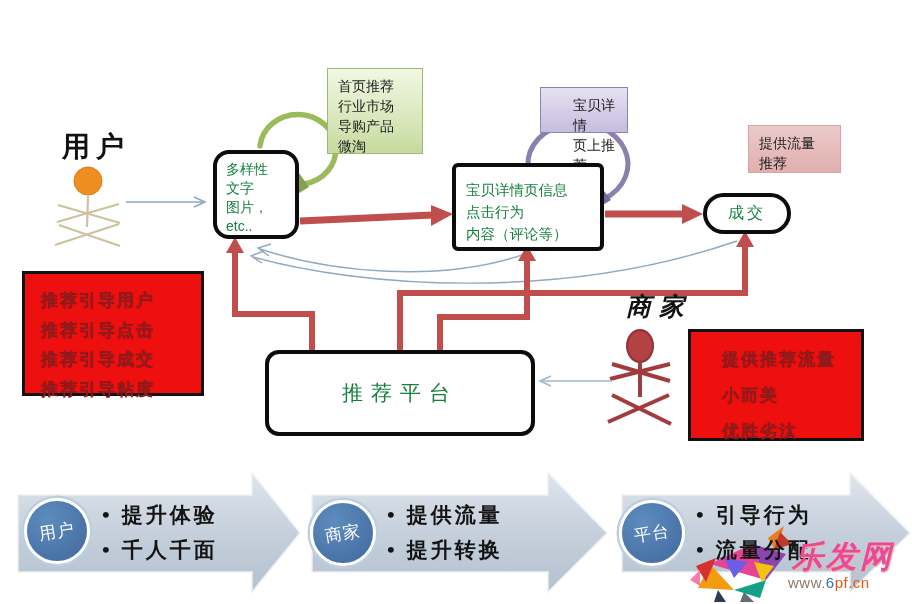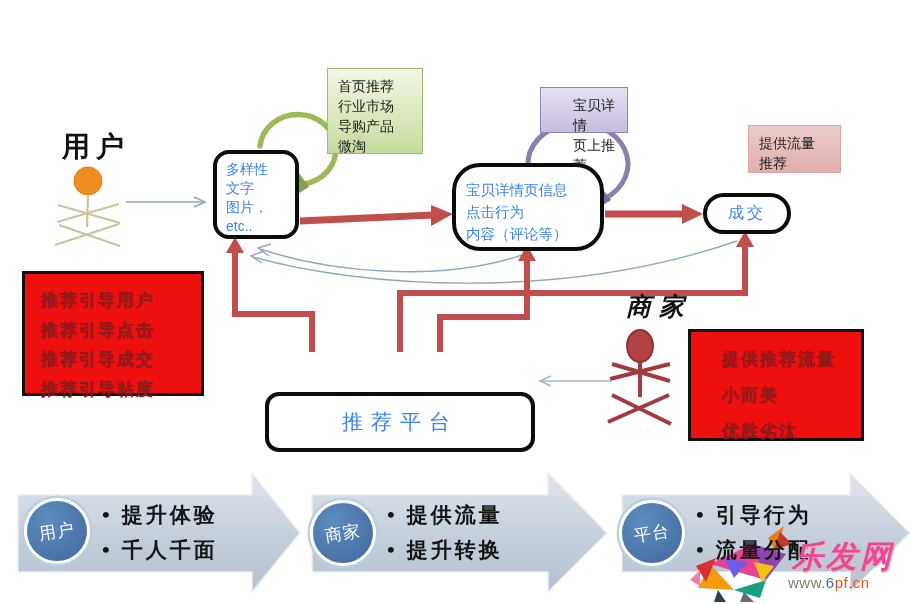--- a/index.html
+++ b/index.html
@@ -4,29 +4,29 @@
 <style>
   html,body{margin:0;padding:0;background:#fff;}
   .canvas{
     position:relative;width:912px;height:604px;background:#ffffff;
     font-family:"Liberation Sans","DejaVu Sans",sans-serif;overflow:hidden;
   }
   .layer{position:absolute;left:0;top:0;}
   
   .node{
     position:absolute;background:#fff;border:4px solid #0c0c0c;border-radius:18px;
-    color:#3b82f6;box-sizing:border-box;z-index:2;
+    color:#15803d;box-sizing:border-box;z-index:2;
   }
   .node .ln{white-space:nowrap;}
   .content-box{left:213px;top:150px;width:86px;height:89px;padding:6px 9px;font-size:14px;line-height:19px;border-radius:16px;}
-  .detail-box{left:452px;top:163px;width:152px;height:88px;padding:12px 10px;font-size:14.5px;line-height:22px;border-radius:28px;}
+  .detail-box{left:452px;top:163px;width:152px;height:88px;padding:12px 10px;font-size:14.5px;line-height:22px;border-radius:6px;}
   .deal-box{left:703px;top:193px;width:88px;height:41px;border-radius:21px;border-width:4.5px;
     display:flex;align-items:center;justify-content:center;font-size:16px;letter-spacing:3px;}
-  .platform-box{left:265px;top:350px;width:270px;height:60px;border-radius:14px;
-    display:flex;align-items:center;justify-content:center;font-size:21px;letter-spacing:8px;margin-top:42px;}
+  .platform-box{left:265px;top:350px;width:270px;height:86px;border-radius:14px;
+    display:flex;align-items:center;justify-content:center;font-size:21px;letter-spacing:8px;}
   
   .note{position:absolute;box-sizing:border-box;color:#222;font-size:14px;line-height:20px;padding:7px 10px;z-index:2;}
   .note-green{left:327px;top:68px;width:96px;height:86px;
     background:linear-gradient(180deg,#f2f7e3 0%,#d9e7bb 60%,#c5da9d 100%);border:1px solid #9fb677;}
   .note-purple{left:540px;top:87px;width:88px;height:46px;
     background:linear-gradient(180deg,#e6e1f2 0%,#c6bcde 100%);border:1px solid #8f82b5;padding-left:32px;}
   .note-pink{left:748px;top:125px;width:93px;height:48px;
     background:linear-gradient(180deg,#eccaca 0%,#e0afae 100%);border:1px solid #d9a5a4;}
   
   .callout{

